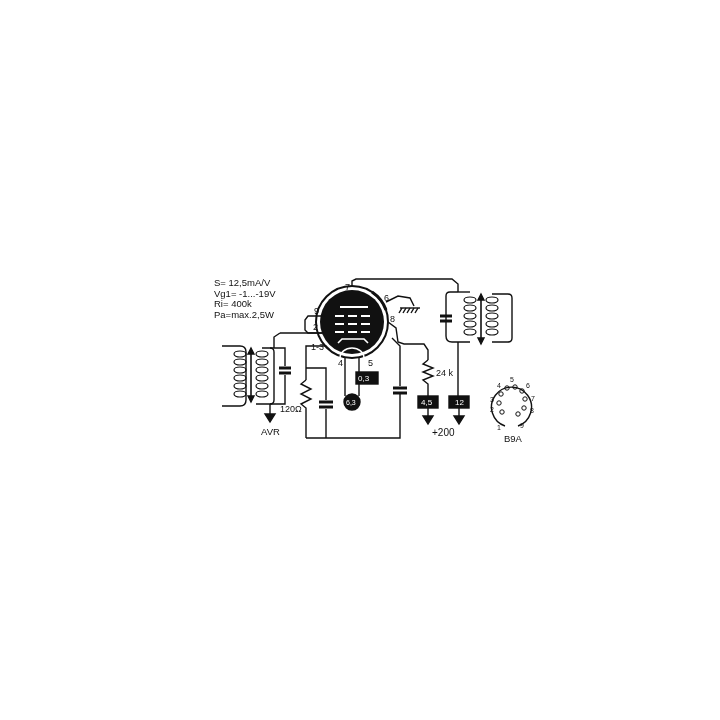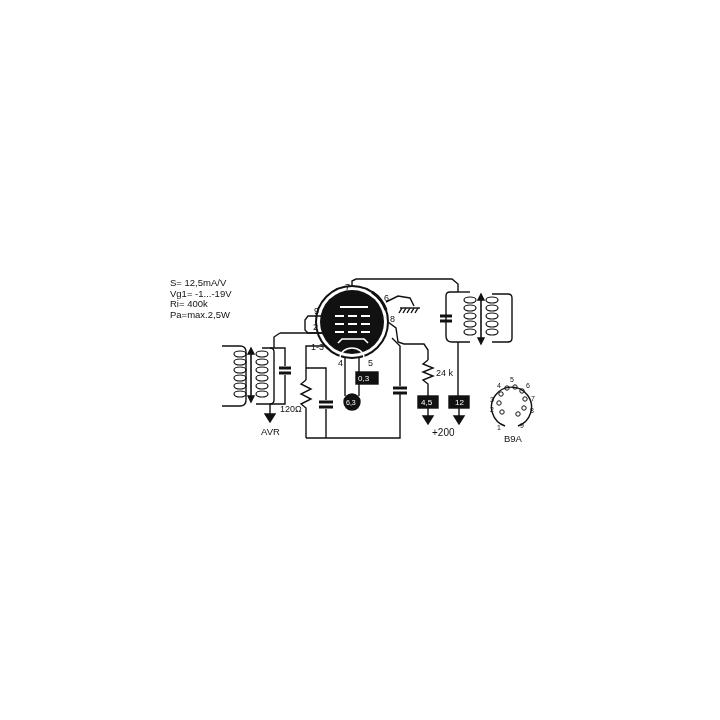--- a/index.html
+++ b/index.html
@@ -1,18 +1,18 @@
 <!DOCTYPE html>
 <html><head>
 <meta charset="utf-8">
 <style>
   html,body{margin:0;padding:0;background:#ffffff;}
   body{width:720px;height:720px;position:relative;overflow:hidden;font-family:"Liberation Sans",sans-serif;}
   .spec{position:absolute;left:170px;top:278px;font-size:9.5px;line-height:10.5px;color:#111;font-family:"Liberation Sans",sans-serif;}
-  .spec div{white-space:nowrap;}
+  .spec div{white-space:nowrap;margin-left:44px;}
   svg{position:absolute;left:0;top:0;}
   svg text{font-family:"Liberation Sans",sans-serif;fill:#111;}
 </style>
 </head>
 <body>
 
 <div class="spec">
   <div>S= 12,5mA/V</div>
   <div>Vg1= -1...-19V</div>
   <div>Ri= 400k</div>

